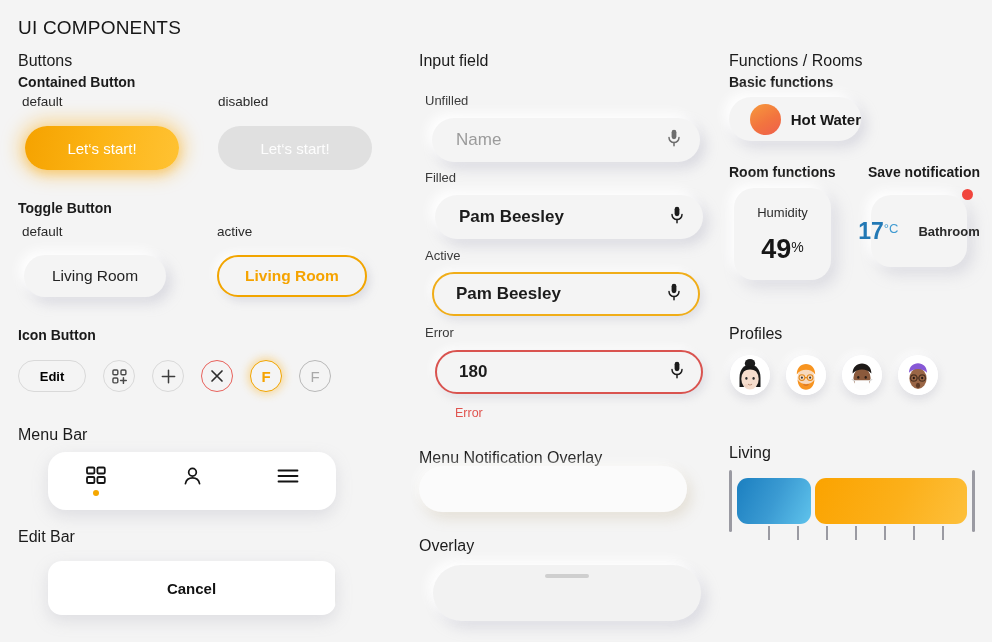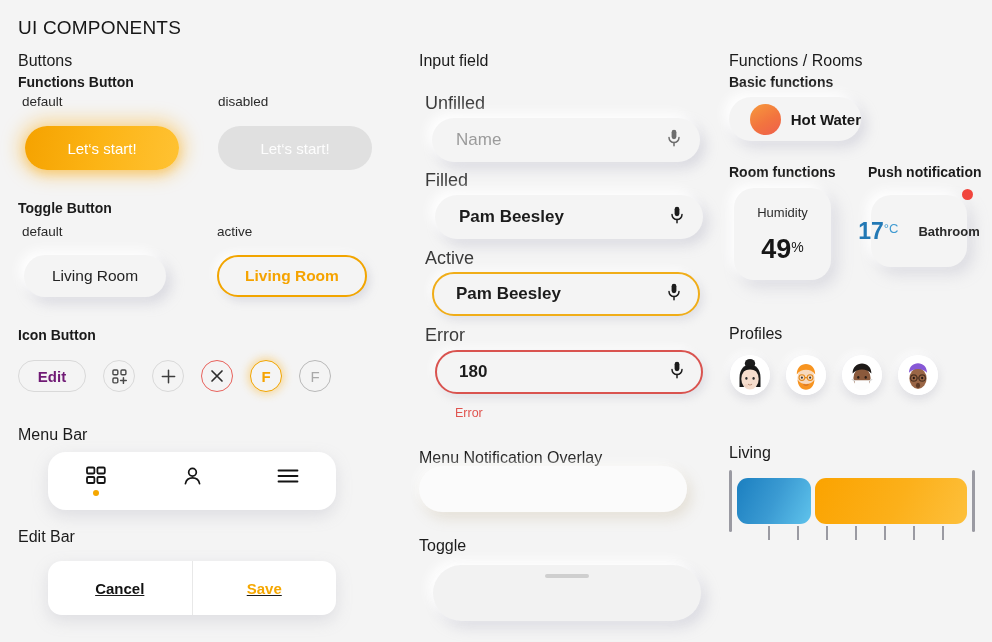--- a/index.html
+++ b/index.html
@@ -10,21 +10,21 @@
     color: #1b1b1b;
     overflow: hidden;
   }
   .page { position: relative; width: 804px; height: 642px; }
 
   
   .page-title { font-size: 19px; font-weight: 400; letter-spacing: .2px; color: #161616; }
   .sec-title  { font-size: 16px; font-weight: 400; color: #1b1b1b; }
   .sub-title  { font-size: 14px; font-weight: 700; color: #1b1b1b; }
   .state-lbl  { font-size: 13.5px; font-weight: 400; color: #2a2a2a; }
-  .field-lbl  { font-size: 18px; font-weight: 400; color: #3a3a3a; }
+  .field-lbl  { font-size: 13px; font-weight: 400; color: #3a3a3a; }
 
   
   .col { position: absolute; top: 0; }
   .col-a { left: 18px;  width: 400px; }
   .col-b { left: 419px; width: 300px; }
   .col-c { left: 729px; width: 263px; }
   .btn {
     border: none; border-radius: 26px; height: 44px;
     font-size: 15px; font-family: inherit; cursor: pointer;
     display: flex; align-items: center; justify-content: center;
@@ -49,39 +49,39 @@
   .toggle-active { color: #f5a300; font-weight: 700; border-color: #f2a500;
     box-shadow: 3px 4px 9px rgba(174,174,192,.35), -3px -3px 8px rgba(255,255,255,.9); }
 
   
   .icon-row { display: flex; align-items: center; gap: 17px; }
   .ib {
     height: 32px; width: 32px; border-radius: 50%; display: flex;
     align-items: center; justify-content: center; cursor: pointer;
     background: #f4f4f4; border: 1.4px solid #d9d9d9;
   }
-  .ib-edit { width: 68px; border-radius: 16px; font-size: 15px; font-weight: 700; color: #701a75; }
+  .ib-edit { width: 68px; border-radius: 16px; font-size: 13px; font-weight: 700; color: #000000; }
   .ib-close { border-color: #e8625c; }
   .ib-f-active { border-color: #f2a500; color: #f5a300; font-weight: 700; font-size: 15px;
      box-shadow: 0 0 9px 2px rgba(250,180,40,.45); }
   .ib-f-dis { border-color: #b9b9b9; color: #a9a9a9; font-weight: 400; font-size: 15px; }
 
   
   .menubar {
     width: 288px; height: 58px; border-radius: 18px; background: #fff;
     display: flex; align-items: center; box-shadow: 0 6px 16px rgba(160,160,175,.26);
   }
   .menubar-item { flex: 1; display: flex; flex-direction: column; align-items: center;
     justify-content: center; gap: 4px; cursor: pointer; height: 100%; }
   .menu-dot { width: 6px; height: 6px; border-radius: 50%; background: #f5a700; }
 
   
   .editbar {
     width: 288px; height: 54px; border-radius: 14px; background: #fff; display: flex;
-    box-shadow: 0 6px 16px rgba(160,160,175,.26); overflow: hidden; text-decoration: underline;
+    box-shadow: 0 6px 16px rgba(160,160,175,.26); overflow: hidden;
   }
   .editbar-btn { flex: 1; display: flex; align-items: center; justify-content: center;
     font-size: 15px; font-weight: 700; cursor: pointer; }
   .editbar-cancel { color: #121212; border-right: 1px solid #e8e8e8; }
   .editbar-save { color: #f5a700; }
 
   
   .input-shell {
     position: relative; width: 268px; height: 44px; border-radius: 22px;
     display: flex; align-items: center; padding: 0 44px 0 22px;
@@ -168,21 +168,21 @@
 </head>
 <body>
 
 <div class="page">
 
   <div style="position:absolute;left:18px;top:17px;" class="page-title">UI COMPONENTS</div>
 
   <div class="col col-a">
 
     <div style="position:absolute;left:0;top:52px;" class="sec-title">Buttons</div>
-    <div style="position:absolute;left:0;top:74px;" class="sub-title">Functions Button</div>
+    <div style="position:absolute;left:0;top:74px;" class="sub-title">Contained Button</div>
 
     <div style="position:absolute;left:4px;top:94px;" class="state-lbl">default</div>
     <div style="position:absolute;left:200px;top:94px;" class="state-lbl">disabled</div>
 
     <div class="btn btn-primary" style="position:absolute;left:7px;top:126px;">Let‘s start!</div>
     <div class="btn btn-disabled" style="position:absolute;left:200px;top:126px;">Let‘s start!</div>
 
     <div style="position:absolute;left:0;top:200px;" class="sub-title">Toggle Button</div>
     <div style="position:absolute;left:4px;top:224px;" class="state-lbl">default</div>
     <div style="position:absolute;left:199px;top:224px;" class="state-lbl">active</div>
@@ -243,21 +243,20 @@
       <div class="menubar-item">
         <svg width="22" height="16" viewBox="0 0 22 16" style="margin-bottom:10px">
           <path d="M1.5 2.5h19M1.5 8h19M1.5 13.5h19" stroke="#141414" stroke-width="1.8" stroke-linecap="round"></path>
         </svg>
       </div>
     </div>
 
     <div style="position:absolute;left:0;top:528px;" class="sec-title">Edit Bar</div>
     <div class="editbar" style="position:absolute;left:30px;top:561px;">
       <div class="editbar-btn editbar-cancel">Cancel</div>
-      <div class="editbar-btn editbar-save">Save</div>
     </div>
   </div>
 
   <div class="col col-b">
 
     <div style="position:absolute;left:0;top:52px;" class="sec-title">Input field</div>
 
     <div style="position:absolute;left:6px;top:93px;" class="field-lbl">Unfilled</div>
     <div class="input-shell input-unfilled" style="position:absolute;left:13px;top:118px;">
       <span class="input-ph">Name</span>
@@ -308,38 +307,38 @@
     <div class="err-msg" style="position:absolute;left:36px;top:406px;">Error</div>
 
     <div style="position:absolute;left:0;top:449px;" class="sec-title">Menu Notification Overlay</div>
     <div class="push-wrap" style="position:absolute;left:0px;top:430px;z-index:-1;">
       <div class="blob blob-big"></div>
       <div class="blob blob-small"></div>
       <div class="blob blob-top"></div>
     </div>
     <div class="glass" style="position:absolute;left:0px;top:466px;width:268px;"></div>
 
-    <div style="position:absolute;left:0;top:537px;" class="sec-title">Toggle</div>
+    <div style="position:absolute;left:0;top:537px;" class="sec-title">Overlay</div>
     <div class="overlay-panel" style="position:absolute;left:14px;top:565px;">
       <div class="drag-handle"></div>
     </div>
   </div>
 
   <div class="col col-c">
 
     <div style="position:absolute;left:0;top:52px;" class="sec-title">Functions / Rooms</div>
     <div style="position:absolute;left:0;top:74px;" class="sub-title">Basic functions</div>
 
     <div class="func-pill" style="position:absolute;left:0px;top:97px;justify-content:flex-end;">
       <div class="func-dot"></div>
       <span class="func-label">Hot Water</span>
     </div>
 
     <div style="position:absolute;left:0;top:164px;" class="sub-title">Room functions</div>
-    <div style="position:absolute;left:139px;top:164px;" class="sub-title">Push notification</div>
+    <div style="position:absolute;left:139px;top:164px;" class="sub-title">Save notification</div>
 
     <div class="card card-hum" style="position:absolute;left:5px;top:188px;">
       <div class="hum-lbl">Humidity</div>
       <div>
         <span class="hum-val">49</span><span class="hum-unit">%</span>
       </div>
     </div>
 
     <div class="card card-room" style="position:absolute;left:142px;top:195px;">
       <div class="room-badge"></div>

